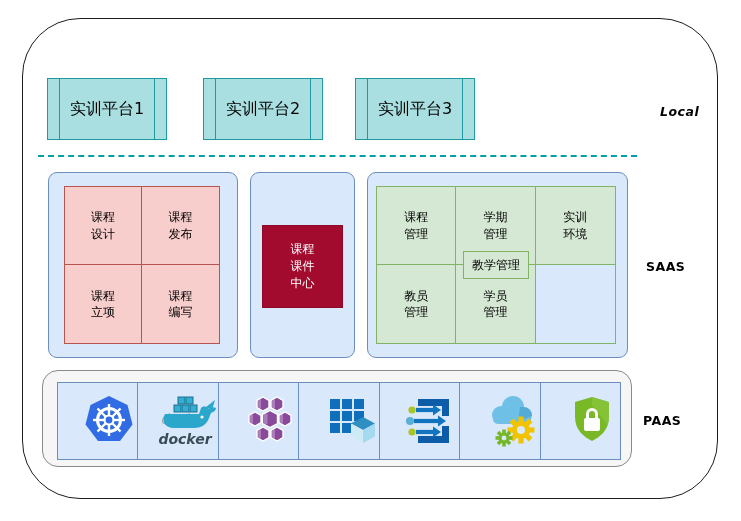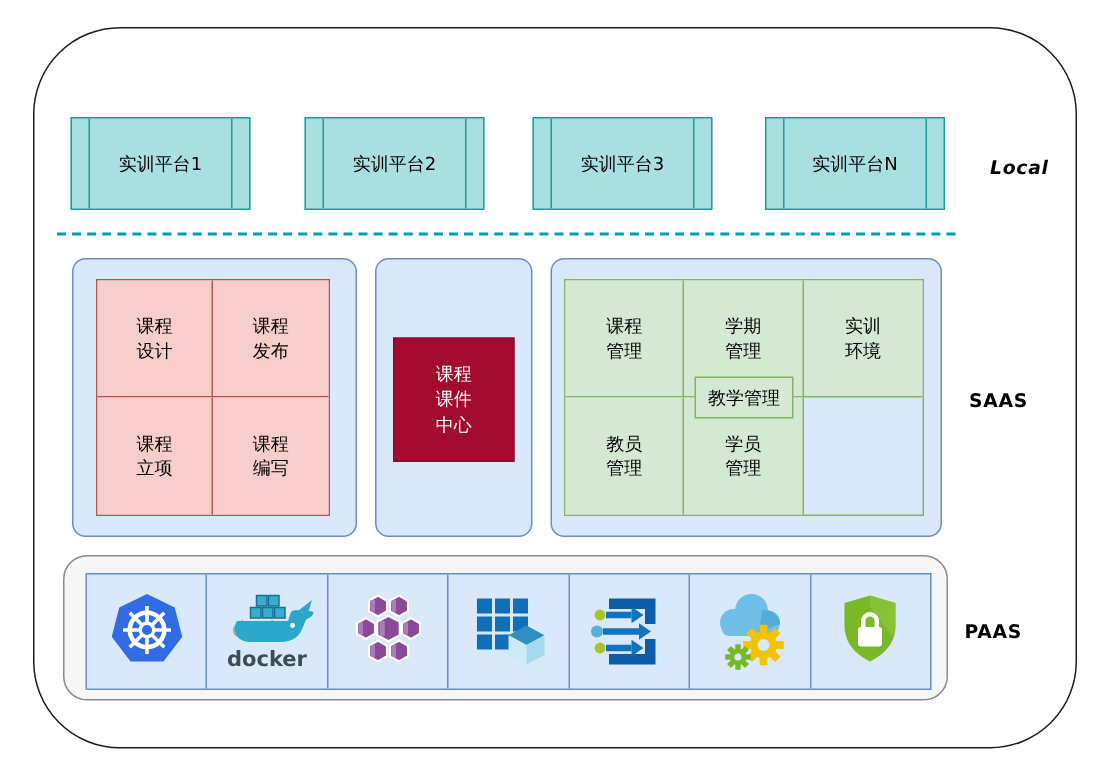--- a/index.html
+++ b/index.html
@@ -8,21 +8,21 @@
   .abs{position:absolute;}
 
   
   .frame{left:22px;top:18px;width:694px;height:479px;border:1px solid #1c1c1c;border-radius:58px;background:#fff;}
 
   .title{left:0;top:36px;width:100%;text-align:center;font-size:13px;font-weight:bold;
          text-decoration:underline;letter-spacing:0.5px;}
 
   
   .platform{width:120px;height:62px;top:78px;background:#aadfe1;border:1px solid #1f9aa0;
-            display:flex;align-items:center;justify-content:center;font-size:12px;box-sizing:border-box;}
+            display:flex;align-items:center;justify-content:center;font-size:16px;box-sizing:border-box;}
   .platform::before,.platform::after{content:"";position:absolute;top:0;bottom:0;width:0;border-left:1px solid #1f9aa0;}
   .platform{position:absolute;}
   .platform::before{left:11px;} .platform::after{right:11px;}
 
   .tier-label{font-size:12.5px;font-weight:bold;letter-spacing:0.5px;}
 
   .dashed-line{left:38px;top:155px;width:599px;height:0;border-top:2px dashed #00a0a5;}
 
   
   .blue-panel{background:#dae8fc;border:1px solid #6c8ebf;border-radius:9px;box-sizing:border-box;}
@@ -48,42 +48,39 @@
 
   .center-box{display:flex;align-items:center;justify-content:center;font-size:12px;box-sizing:border-box;}
 
   .red-box{background:#a30b2e;border:1px solid #8c0a27;color:#fff;display:flex;align-items:center;
            justify-content:center;text-align:center;font-size:12px;line-height:1.4;white-space:pre-line;box-sizing:border-box;}
 
   
   .paas-outer{left:42px;top:370px;width:590px;height:97px;background:#f6f6f6;border:1px solid #8a8a8a;border-radius:16px;box-sizing:border-box;}
   .paas-inner{left:14px;top:11px;width:564px;height:78px;background:#dae8fc;border:1px solid #6c8ebf;
               display:flex;box-sizing:border-box;}
-  .paas-cell{flex:1;display:flex;align-items:center;justify-content:center;border-right:1px solid #6c8ebf;}
+  .paas-cell{flex:1;display:flex;align-items:center;justify-content:flex-end;border-right:1px solid #6c8ebf;font-style:italic;}
   .paas-cell:last-child{border-right:none;}
 </style>
 </head>
 <body>
 
 <div class="canvas">
 
   <div class="abs frame"></div>
 
 
   <div class="platform" style="left:47px;">
       <span>实训平台1</span>
     </div>
   <div class="platform" style="left:203px;">
       <span>实训平台2</span>
     </div>
   <div class="platform" style="left:355px;">
       <span>实训平台3</span>
-    </div>
-  <div class="platform" style="left:510px;">
-      <span>实训平台N</span>
     </div>
   <div class="abs tier-label" style="left:660px;top:104px;font-style:italic;">Local</div>
 
   <div class="abs dashed-line"></div>
 
   <div class="abs blue-panel" style="left:48px;top:172px;width:190px;height:186px;">
     <div class="abs grid pink-grid" style="left:15px;top:13px;width:156px;height:158px;">
       <div class="cell">课程
 设计</div>
       <div class="cell">课程

